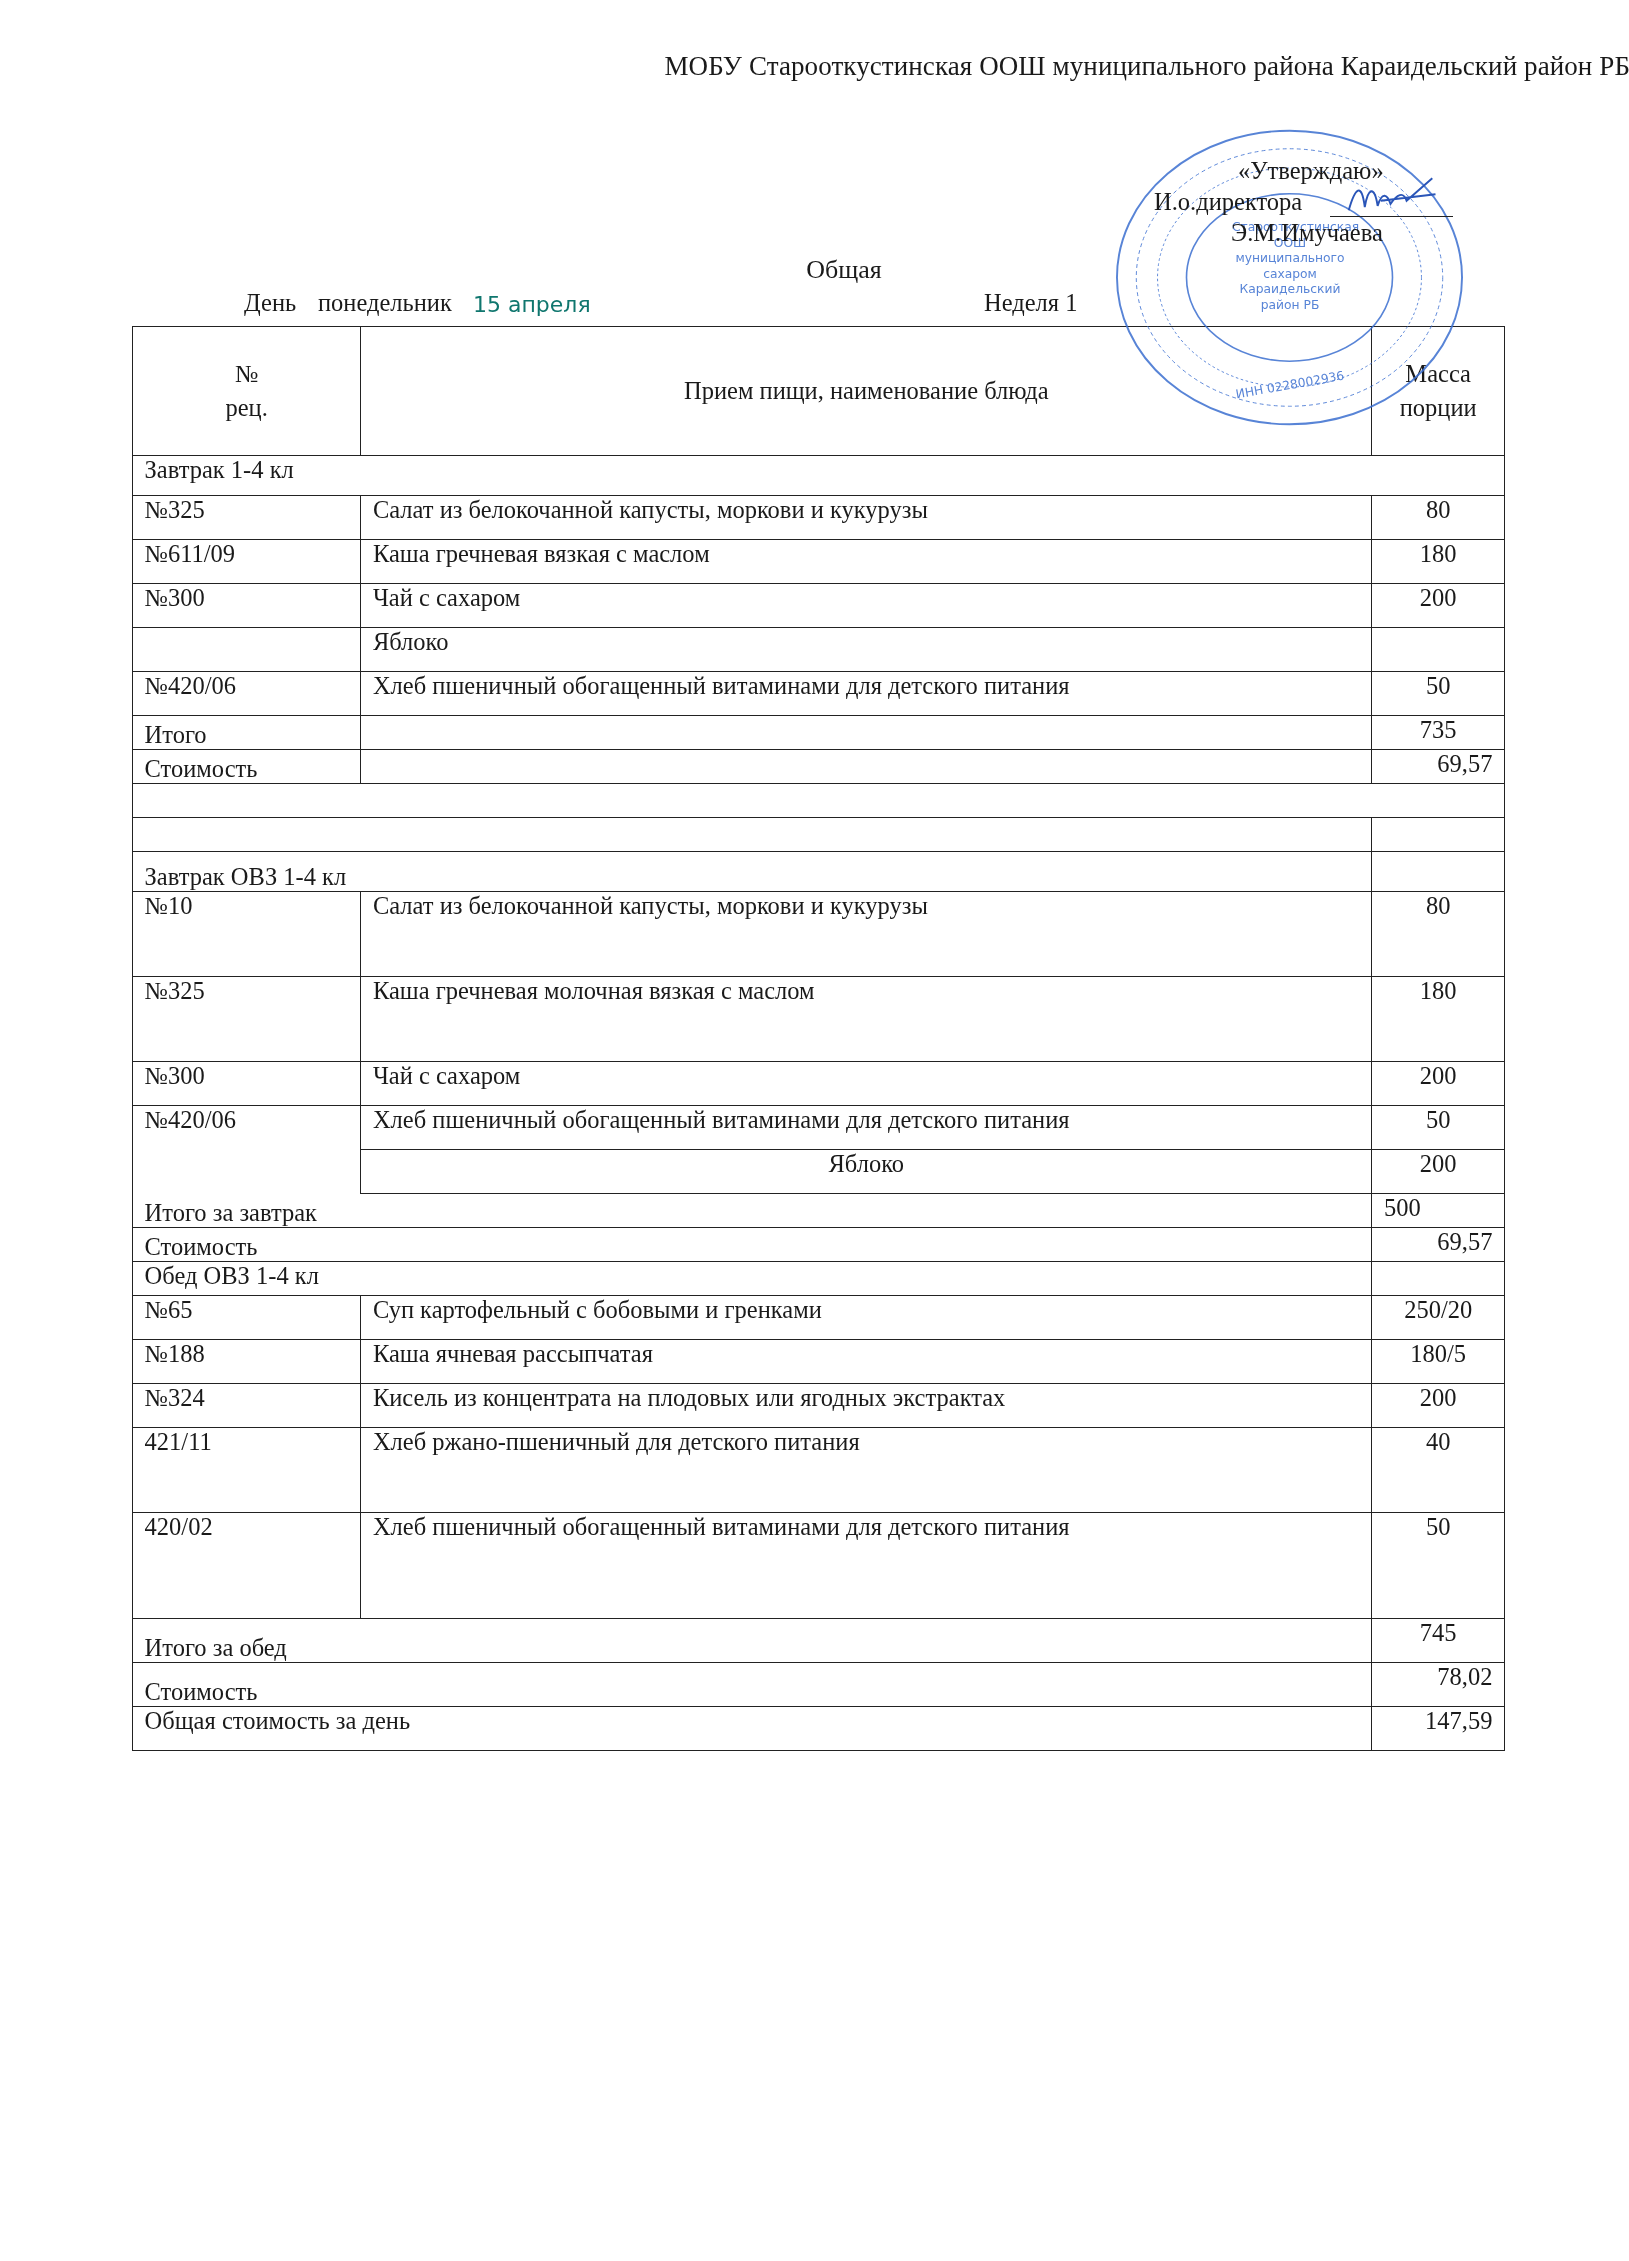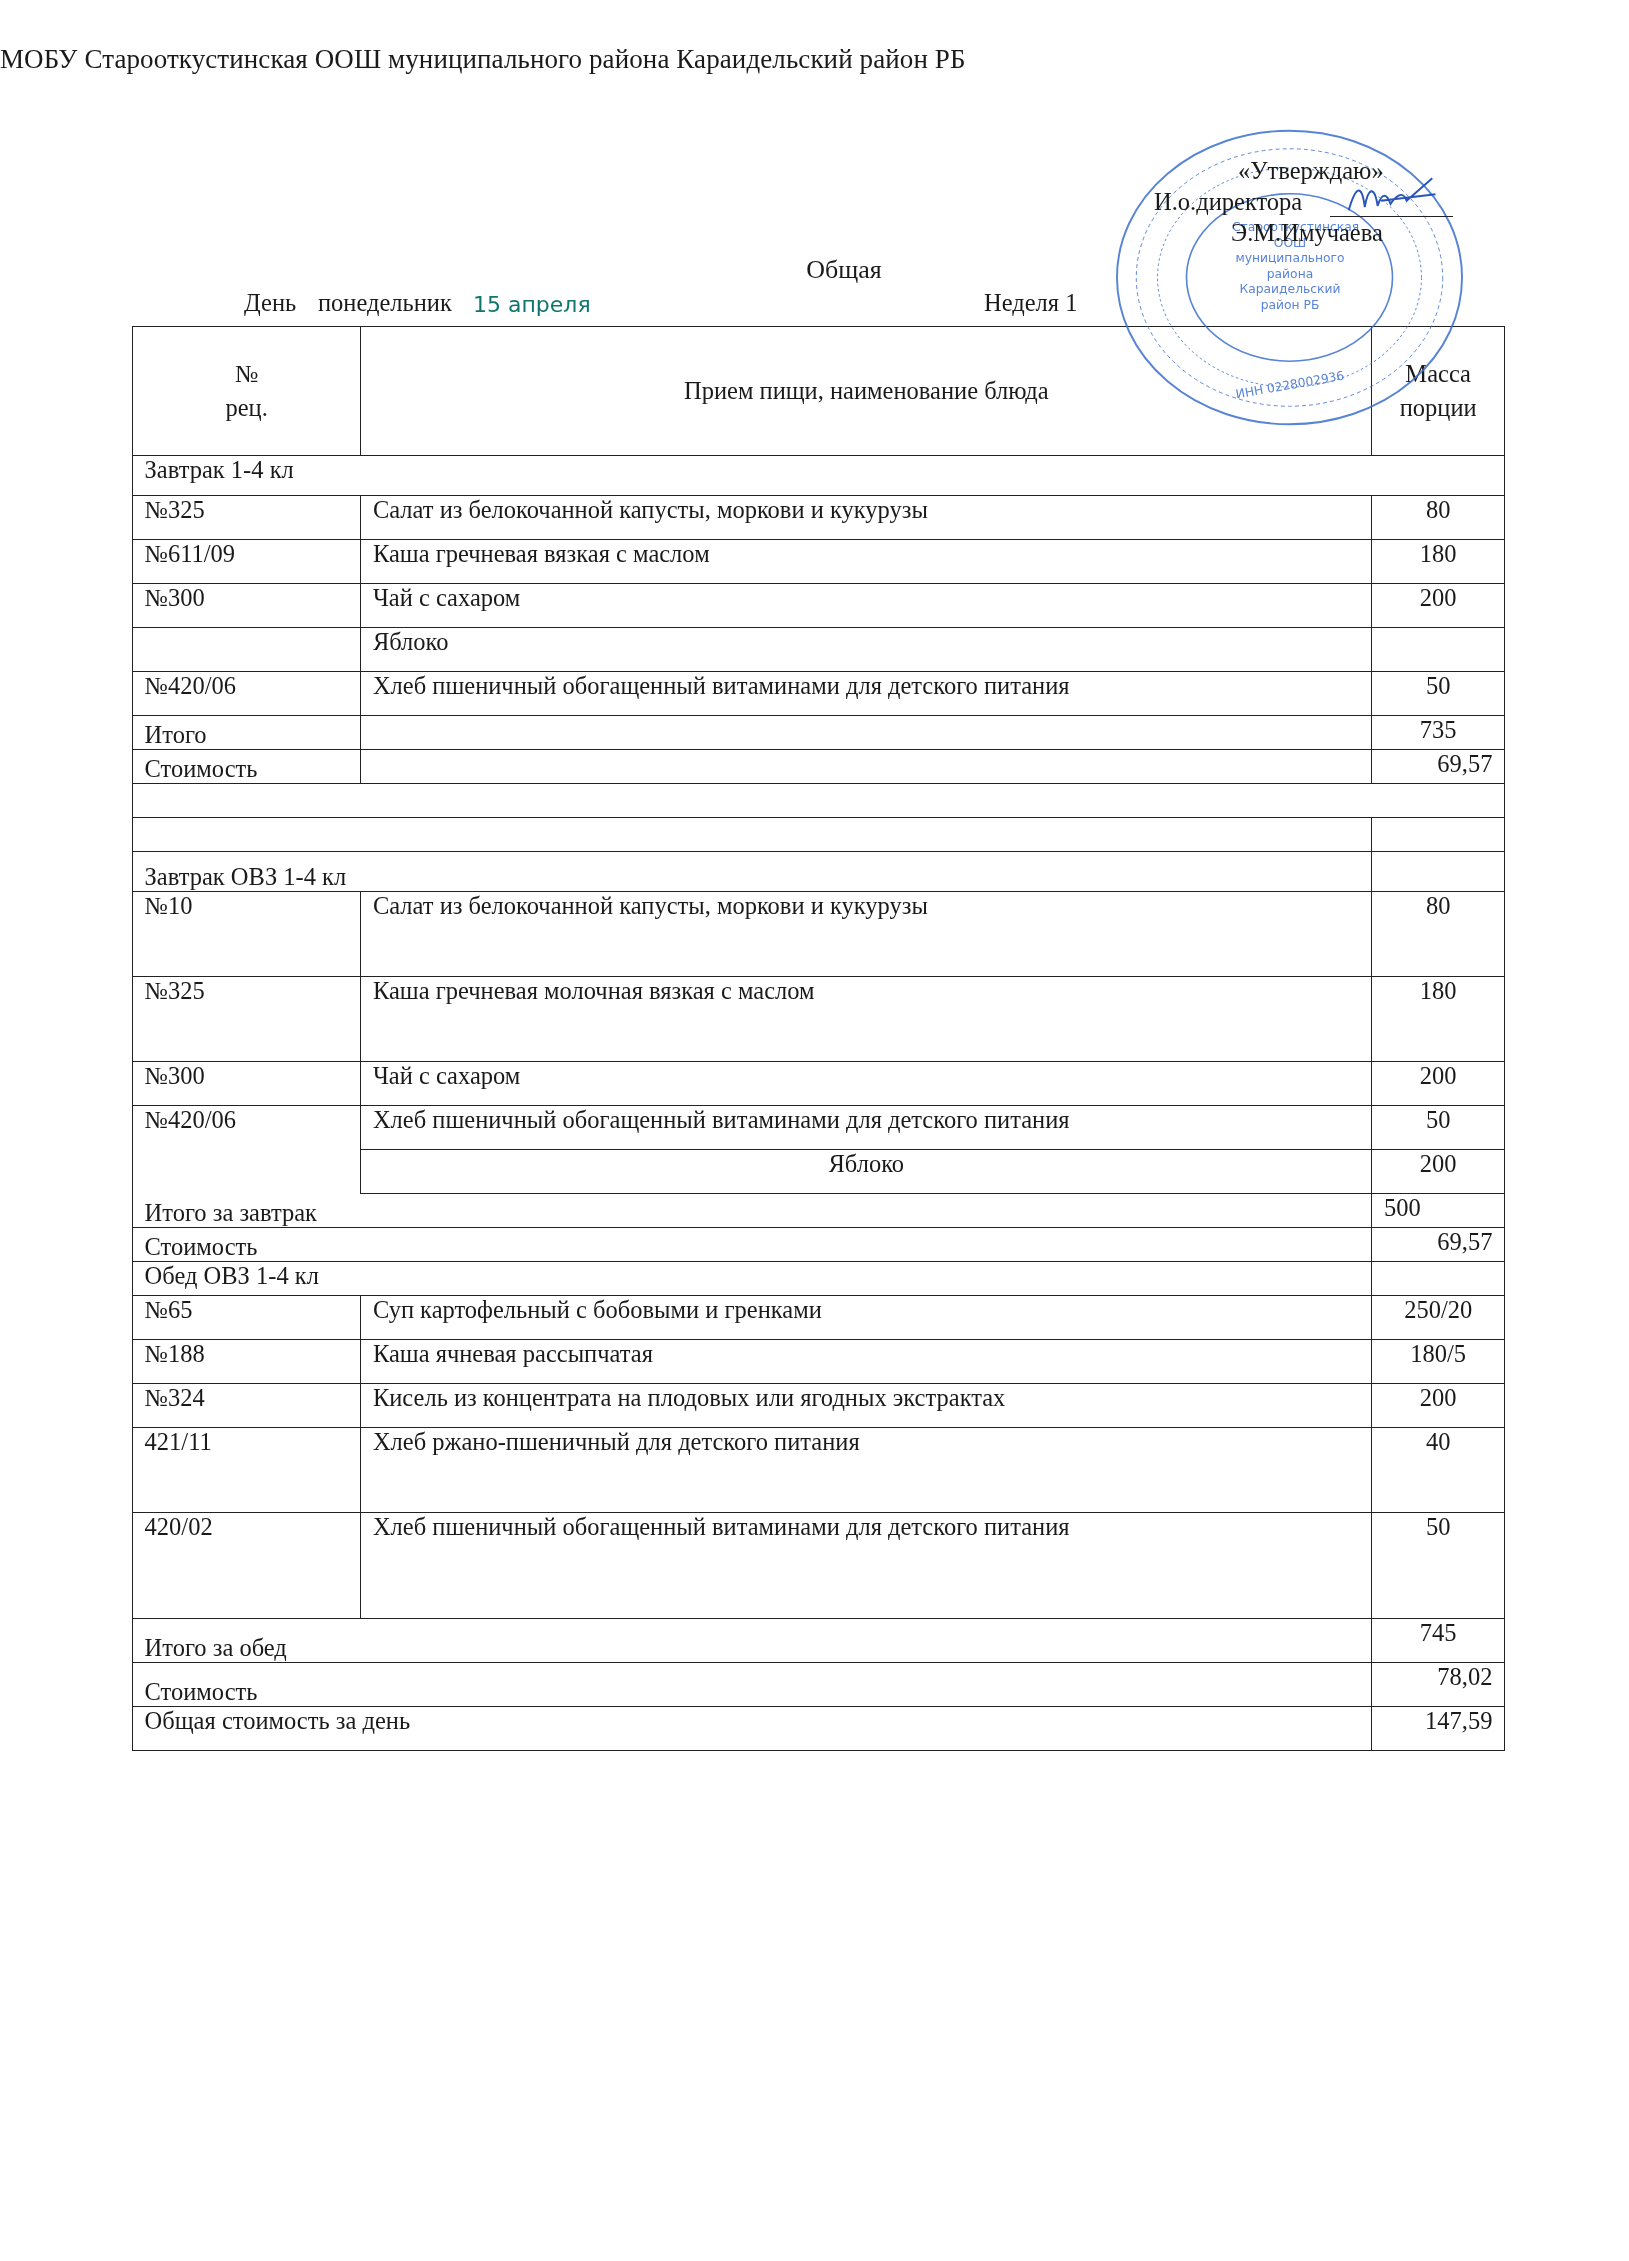--- a/index.html
+++ b/index.html
@@ -1,21 +1,21 @@
 <!DOCTYPE html>
 <html style="font-size:10.3px"><head>
   <meta charset="utf-8">
   <style>
     html, body { margin: 0; padding: 0; background: #ffffff; }
     body {
       width: 1630px; height: 2261px; position: relative; overflow: hidden;
       font-family: "Liberation Serif", "DejaVu Serif", serif; color: #1a1a1a;
     }
     .org-title {
-      position: absolute; top: 44px; left: 0; width: 1630px; text-align: left;
+      position: absolute; top: 51px; left: 0; width: 1630px; text-align: right;
       font-size: 27px; letter-spacing: 0.1px;
     }
     .approval {
       position: absolute; left: 1154px; top: 155px; width: 361px;
       font-size: 24.5px; line-height: 31px; z-index: 3;
     }
     .approval .approve { padding-left: 84px; }
     .approval .role-line { display: flex; align-items: flex-end; gap: 28px; }
     .approval .sig-line { display: inline-block; width: 123px; border-bottom: 1.9px solid #222; height: 23px; position: relative; }
     .approval .name { padding-left: 77px; }
@@ -84,21 +84,21 @@
 <div class="stamp">
   <svg width="361" height="309" viewBox="0 0 560 480">
     <ellipse cx="280" cy="240" rx="268" ry="228" fill="none" stroke="#3b6fd0" stroke-width="3"></ellipse>
     <ellipse cx="280" cy="240" rx="238" ry="200" fill="none" stroke="#3b6fd0" stroke-width="1.5" stroke-dasharray="6 5"></ellipse>
     <ellipse cx="280" cy="240" rx="205" ry="170" fill="none" stroke="#3b6fd0" stroke-width="1.5" stroke-dasharray="4 4"></ellipse>
     <ellipse cx="280" cy="240" rx="160" ry="130" fill="none" stroke="#3b6fd0" stroke-width="2.5"></ellipse>
   </svg>
   <div class="stamp-inner">
     <div>Старооткустинская ООШ</div>
     <div>муниципального</div>
-    <div>района</div>
+    <div>сахаром</div>
     <div>Караидельский</div>
     <div>район РБ</div>
   </div>
   <div class="stamp-inn">ИНН 0228002936</div>
 </div>
 
 <div class="approval">
   <div class="approve">«Утверждаю»</div>
   <div class="role-line">
     <span>И.о.директора</span>

